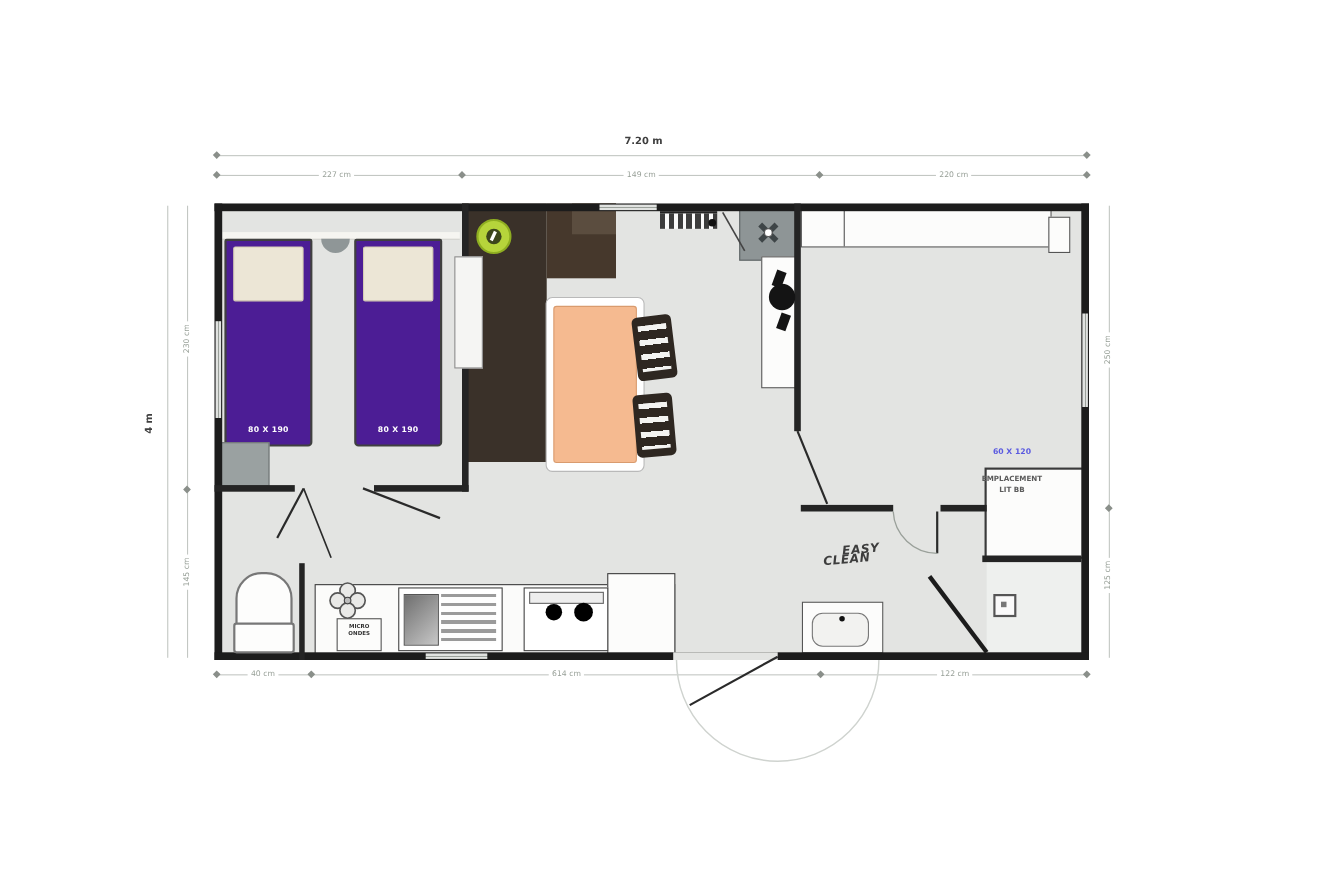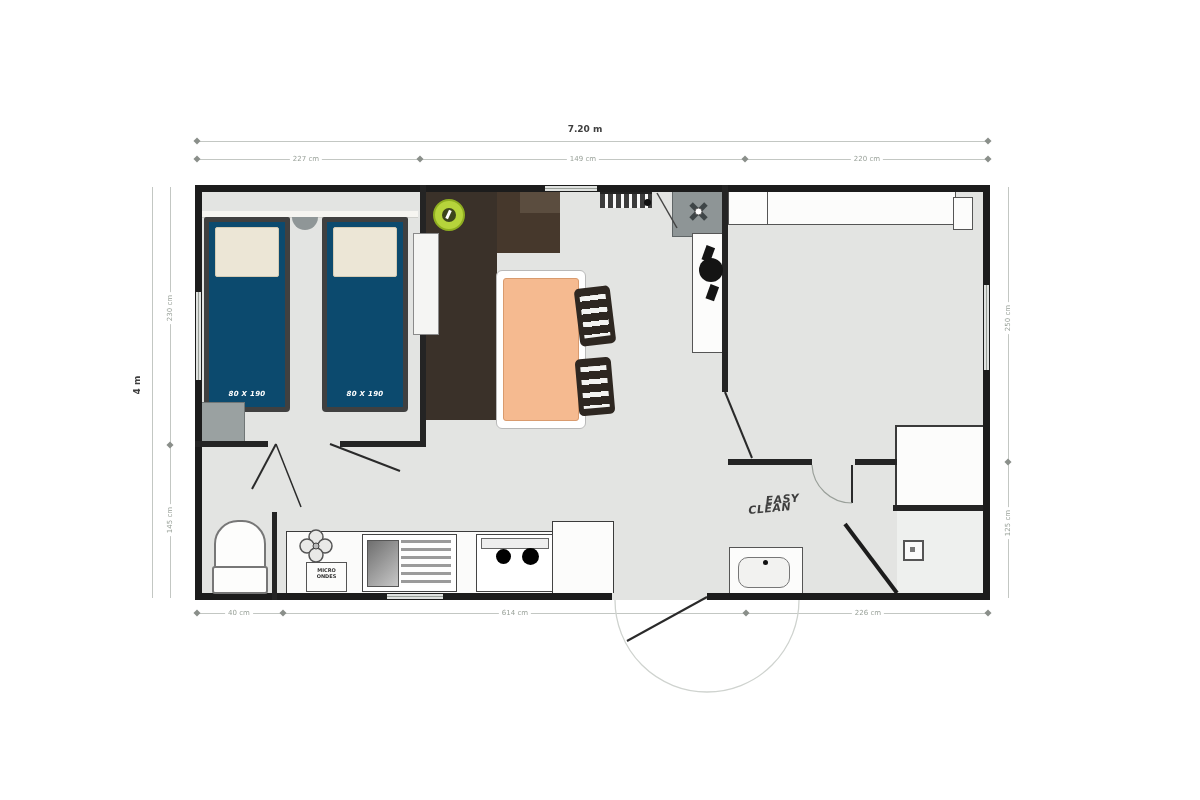--- a/index.html
+++ b/index.html
@@ -13,21 +13,21 @@
   .window-v{z-index:5;background:linear-gradient(90deg,#e0e2e0 40%,#9aa09a 40%,#9aa09a 60%,#e0e2e0 60%);}
   .open-gap{z-index:5;background:#e3e4e2;}
   .furn{z-index:3;}
   .dim-line{background:#c3c7c3;z-index:2;}
   .dlab{position:absolute;transform:translate(-50%,-50%);background:#fff;font-size:7px;
         color:#98a098;padding:0 3px;white-space:nowrap;z-index:8;line-height:9px;}
   .dlab-v{position:absolute;transform:translate(-50%,-50%) rotate(-90deg);background:#fff;font-size:7px;
         color:#98a098;padding:0 3px;white-space:nowrap;z-index:8;line-height:9px;}
   .dlab-big{font-size:9px;color:#3f3f3f;font-weight:bold;}
   .tick{position:absolute;width:5px;height:5px;background:#8a8f8a;transform:translate(-50%,-50%) rotate(45deg);z-index:3;}
-  .bed-twin{background:#0c4a6e;border:5px solid #404040;border-radius:2px 2px 4px 4px;z-index:3;font-style:italic;}
+  .bed-twin{background:#4c1d95;border:2px solid #404040;border-radius:2px 2px 4px 4px;z-index:3;}
   .pillow{position:absolute;left:6px;top:5px;width:62px;height:48px;background:#ece6d6;
           border:1px solid #d5ccb4;border-radius:2px;}
   .bedlab{position:absolute;bottom:9px;left:0;width:100%;text-align:center;font-size:7px;
           font-weight:bold;color:#ffffff;letter-spacing:0.3px;}
   .chair{background:#2e2721;border-radius:5px;z-index:3;}
   .chair-slats{position:absolute;left:5px;top:8px;width:26px;height:42px;
           background:repeating-linear-gradient(180deg,#f3f3f1 0 5px,transparent 5px 13px);}
   .whitebox{background:#fcfcfb;border:1px solid #555;z-index:3;}
   .smalltext{font-size:5px;line-height:1.2;color:#333;font-weight:bold;text-align:center;}
   .easyclean{z-index:7;transform:rotate(-5deg);font-style:italic;font-weight:900;
@@ -59,21 +59,21 @@
   <div class="tick" style="left:988px;top:613px"></div>
   <div class="tick" style="left:170px;top:445px"></div>
   <div class="tick" style="left:1008px;top:462px"></div>
 
   <div class="dlab dlab-big" style="left:585px;top:129px">7.20 m</div>
   <div class="dlab" style="left:306px;top:159px">227 cm</div>
   <div class="dlab" style="left:583px;top:159px">149 cm</div>
   <div class="dlab" style="left:867px;top:159px">220 cm</div>
   <div class="dlab" style="left:239px;top:613px">40 cm</div>
   <div class="dlab" style="left:515px;top:613px">614 cm</div>
-  <div class="dlab" style="left:868px;top:613px">226 cm</div>
+  <div class="dlab" style="left:868px;top:613px">122 cm</div>
   <div class="dlab-v dlab-big" style="left:137px;top:385px">4 m</div>
   <div class="dlab-v" style="left:170px;top:308px">230 cm</div>
   <div class="dlab-v" style="left:170px;top:520px">145 cm</div>
   <div class="dlab-v" style="left:1008px;top:318px">250 cm</div>
   <div class="dlab-v" style="left:1008px;top:523px">125 cm</div>
 
   <div class="abs floor" style="left:195px;top:185px;width:795px;height:415px"></div>
 
   <div class="abs wall" style="left:195px;top:185px;width:795px;height:7px"></div>
   <div class="abs wall" style="left:195px;top:185px;width:7px;height:415px"></div>
@@ -129,20 +129,25 @@
   <div class="abs furn" style="left:644px;top:199px;width:7px;height:7px;border-radius:50%;background:#111"></div>
   <div class="abs furn" style="left:672px;top:188px;width:53px;height:47px;background:#8e9596;border:1px solid #5f6566"></div>
   <div class="abs furn whitebox" style="left:692px;top:233px;width:30px;height:118px"></div>
 
   <div class="abs whitebox" style="left:728px;top:190px;width:226px;height:33px">
     <div class="abs" style="left:38px;top:0;width:1px;height:100%;background:#555"></div>
   </div>
   <div class="abs whitebox" style="left:953px;top:197px;width:18px;height:31px"></div>
 
   <div class="abs whitebox" style="left:895px;top:425px;width:90px;height:79px;border:2px solid #3a3a3a"></div>
+  <div class="abs babynote" style="left:870px;top:407px;width:100px">
+    <div style="font-size:7px;color:#5a5ae0">60 X 120</div>
+    <div style="font-size:6.5px;color:#5b5b5b;margin-top:16px">EMPLACEMENT</div>
+    <div style="font-size:6.5px;color:#5b5b5b;margin-top:2px">LIT BB</div>
+  </div>
 
   <div class="abs furn" style="left:897px;top:511px;width:86px;height:82px;background:#eef0ee"></div>
   <div class="abs furn" style="left:903px;top:540px;width:17px;height:17px;background:#fafafa;border:2px solid #555">
     <div class="abs" style="left:5px;top:5px;width:5px;height:5px;background:#777"></div>
   </div>
   <div class="abs whitebox" style="left:729px;top:547px;width:72px;height:45px">
     <div class="abs" style="left:8px;top:9px;width:50px;height:29px;background:#f2f2f0;border:1px solid #777;border-radius:10px"></div>
     <div class="abs" style="left:33px;top:12px;width:5px;height:5px;border-radius:50%;background:#111"></div>
   </div>
   <div class="abs easyclean" style="left:748px;top:494px;width:90px">

